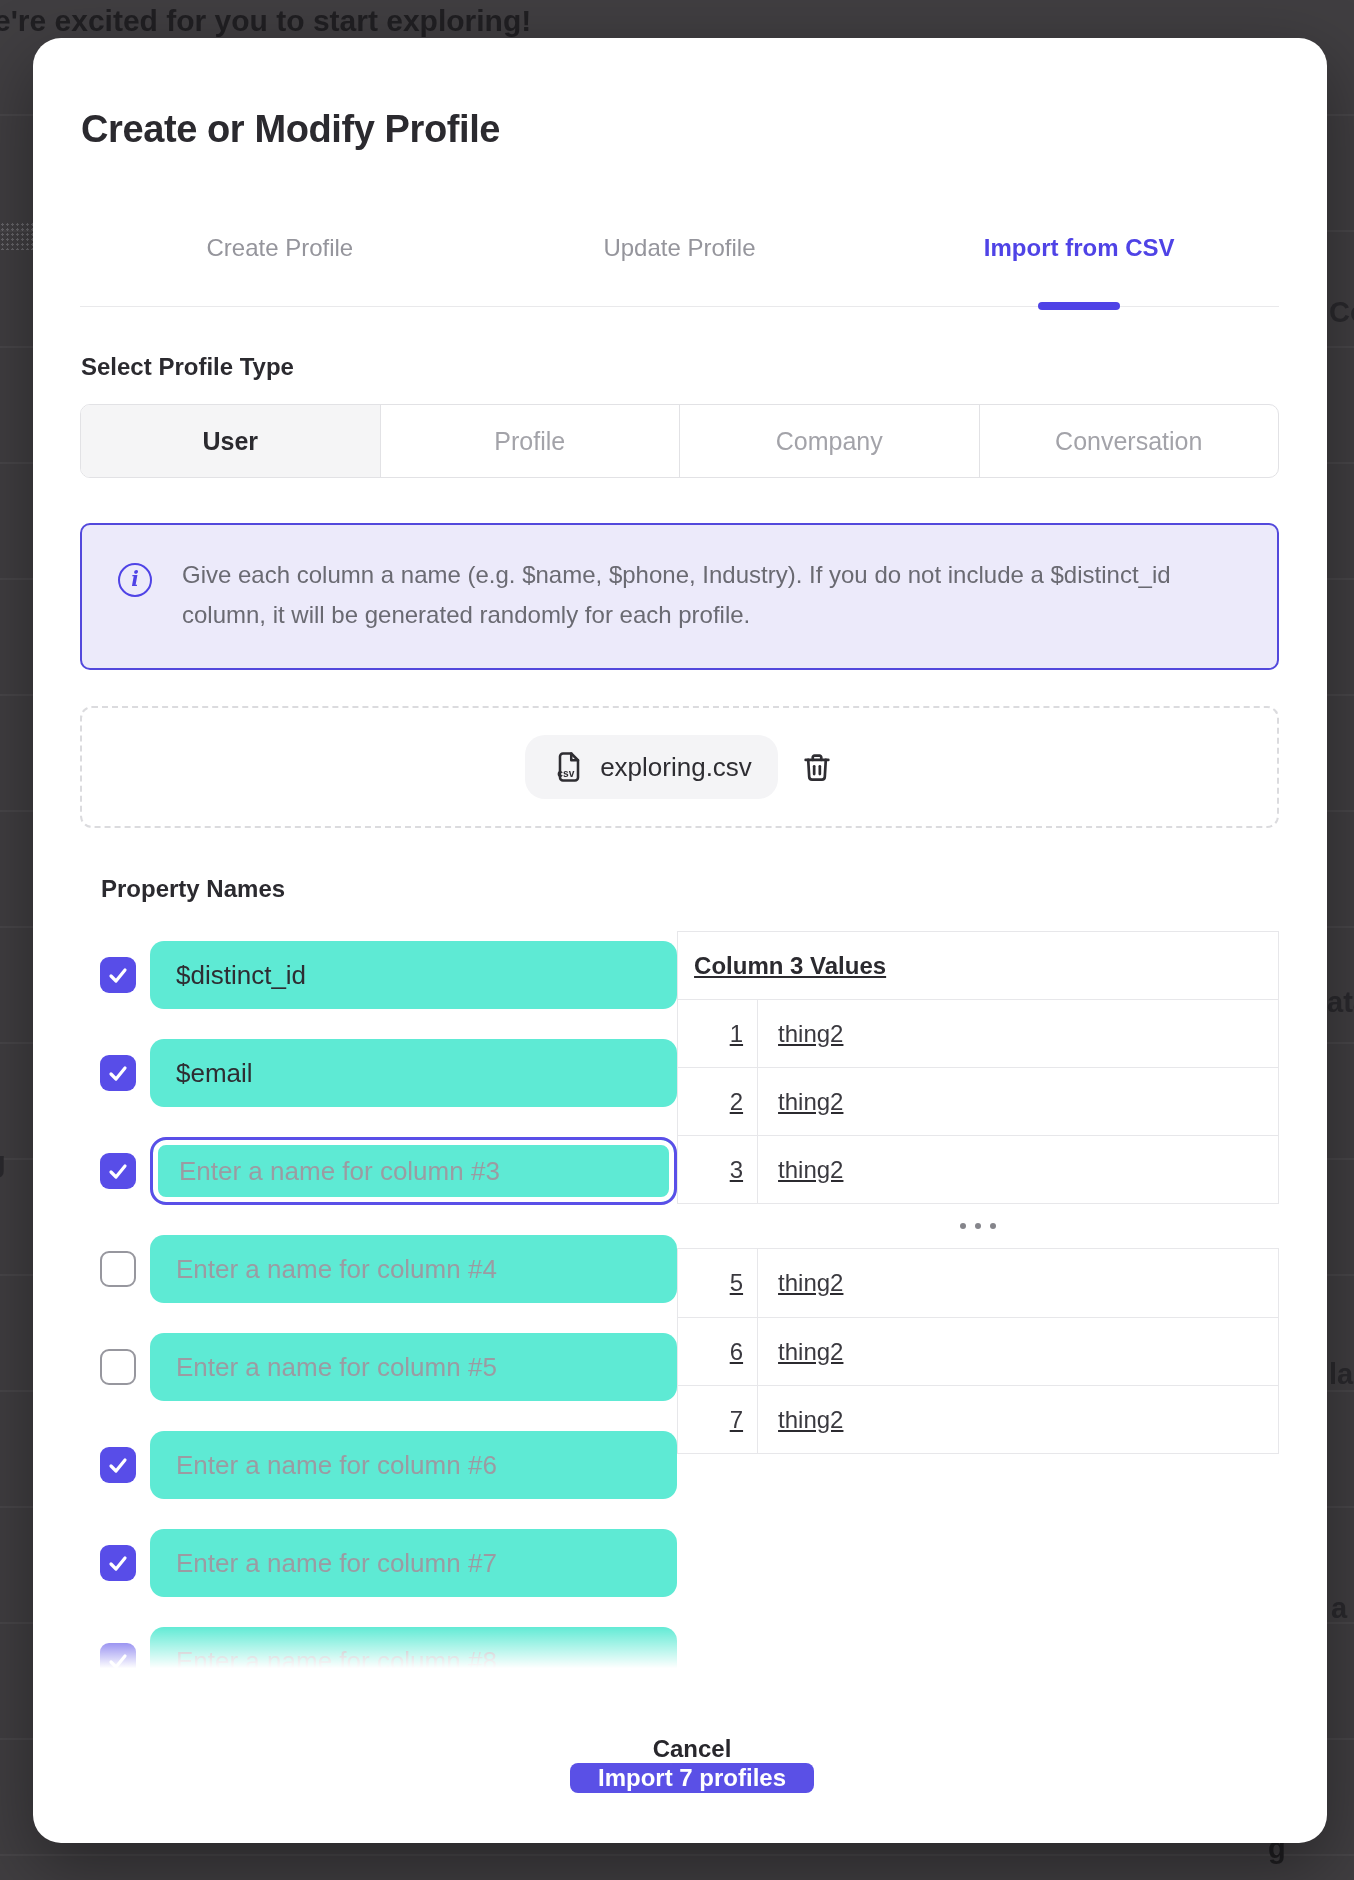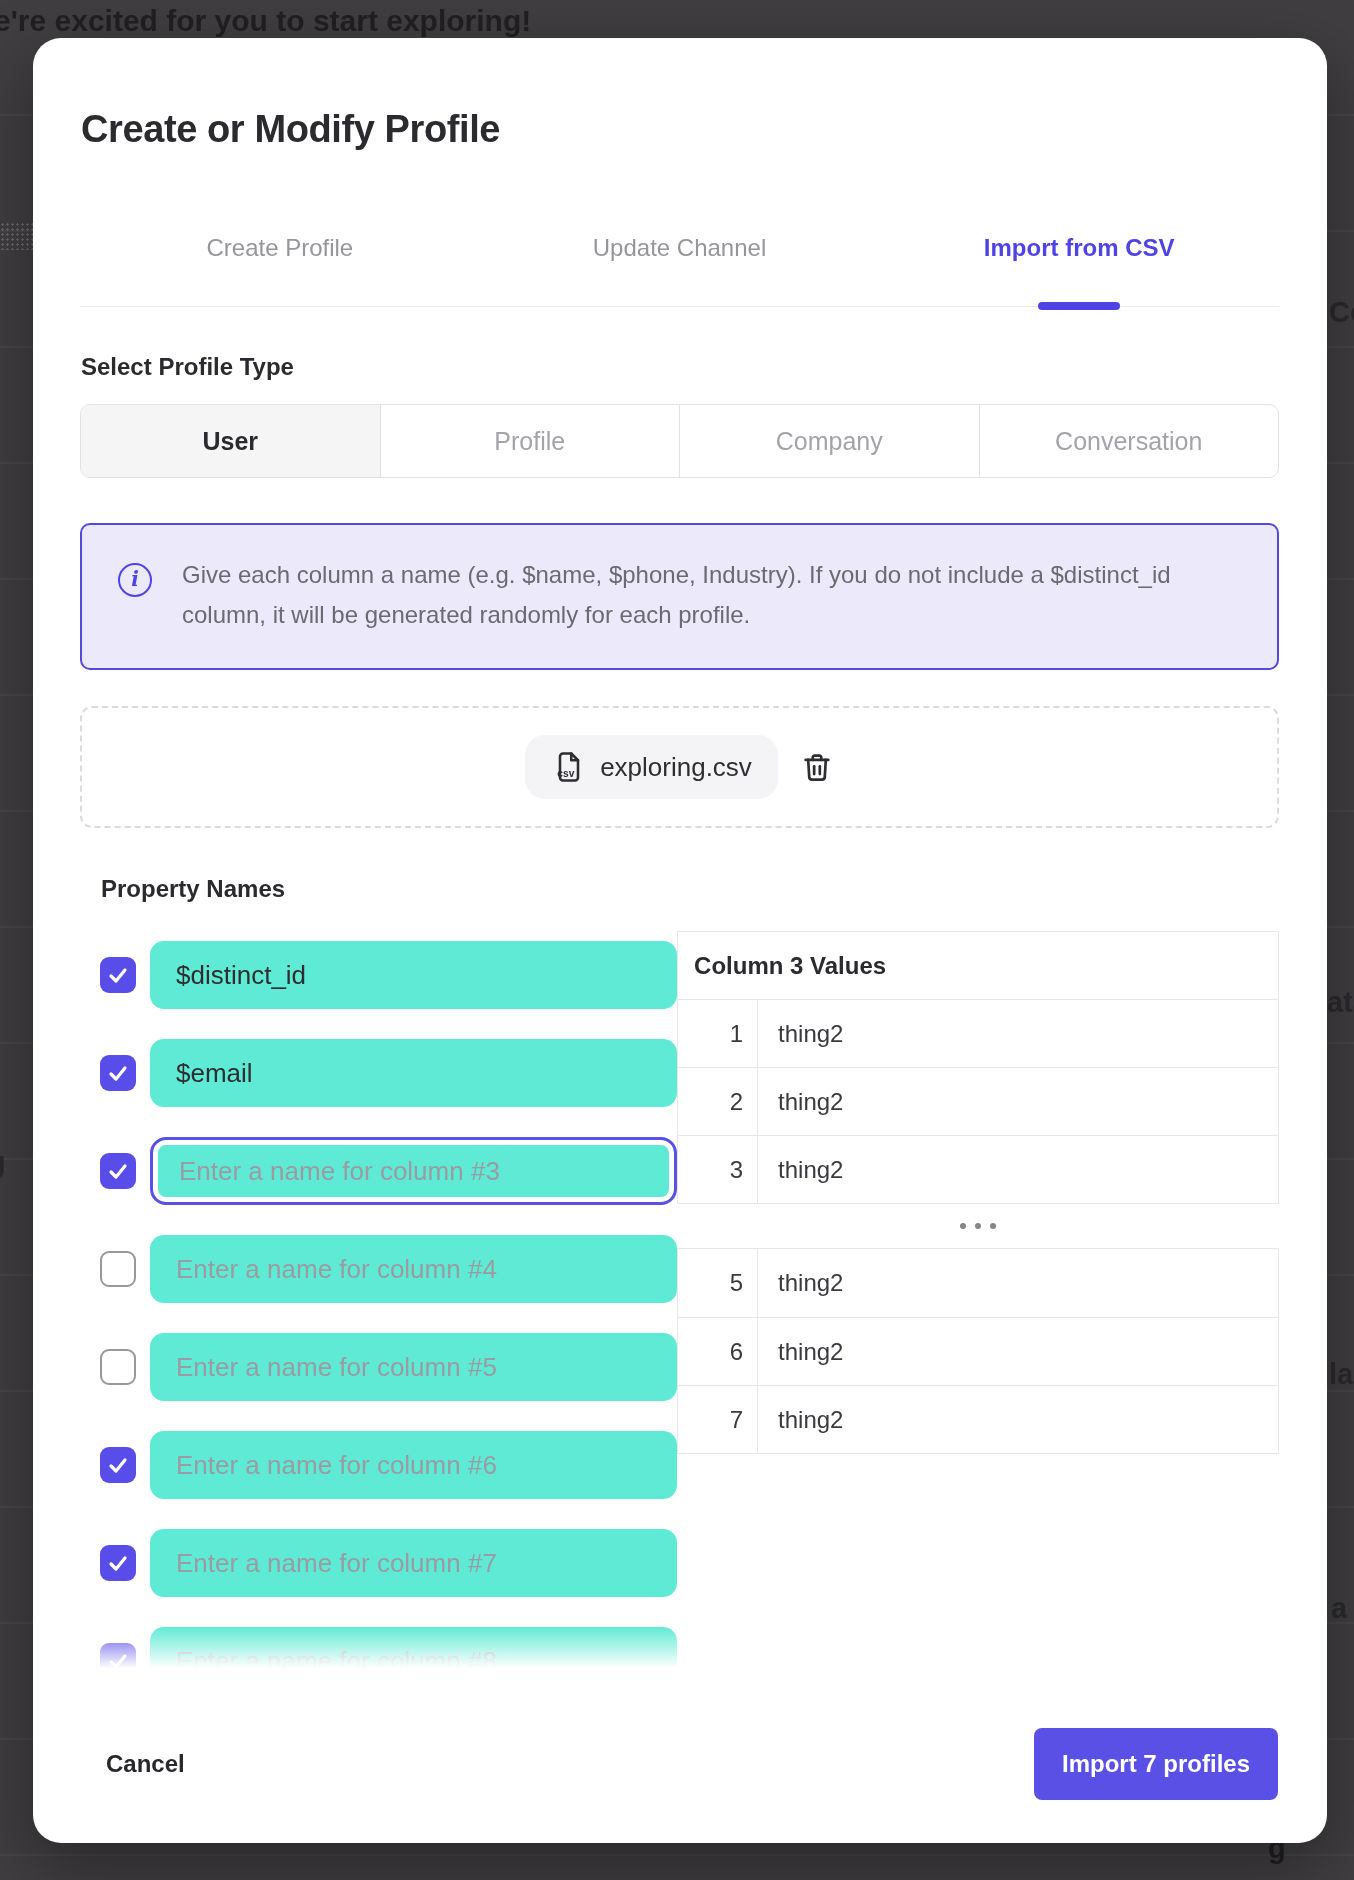--- a/index.html
+++ b/index.html
@@ -134,38 +134,39 @@
     border: 3px solid #5A4FE8; border-radius: 16px;
     box-shadow: inset 0 0 0 5px #fff;
   }
   .fade {
     position: absolute; left: 0; right: 0; bottom: 0; height: 46px;
     background: linear-gradient(to bottom, rgba(255,255,255,0), #fff 92%);
     pointer-events: none;
   }
 
   
-  .vcol { margin-left: auto; width: 618px; }
+  .vcol { margin-left: auto; width: 618px; text-decoration: underline; }
   .vtable { border: 1px solid #E7E7EA; background: #fff; }
   .vhead { height: 67px; display: flex; align-items: center; padding: 0 16px; font-size: 24px; font-weight: 700; color: #2B2A2F; }
   .vrow { display: flex; height: 68px; border-top: 1px solid #E7E7EA; }
   .vtable.second .vrow:first-child { border-top: none; }
   .vnum {
     width: 80px; display: flex; align-items: center; justify-content: flex-end;
     padding-right: 14px; border-right: 1px solid #E7E7EA; font-size: 24px; color: #3A393F;
   }
   .vval { flex: 1; display: flex; align-items: center; padding-left: 20px; font-size: 24px; color: #3A393F; }
   .vdots { height: 44px; display: flex; align-items: center; justify-content: center; gap: 9px; }
   .vdots i { width: 6px; height: 6px; border-radius: 50%; background: #85858B; }
 
   
   .footer {
     position: absolute; left: 0; right: 0; top: 1697px; height: 58px;
-    display: flex; align-items: center; justify-content: space-between;
+    display: flex; align-items: center; justify-content: flex-end;
     padding: 0 49px 0 73px;
+    flex-direction: column;
   }
   .cancel-btn { font-size: 24px; font-weight: 700; color: #28272C; cursor: pointer; background: none; border: none; font-family: inherit; }
   .import-btn {
     height: 72px; padding: 0 28px; border: none; border-radius: 8px;
     background: #5A50E6; color: #fff; font-size: 24px; font-weight: 700;
     font-family: "Liberation Sans", sans-serif; cursor: pointer;
   }
 </style>
 </head>
 <body>
@@ -178,21 +179,21 @@
 <div class="bg-frag" id="frag-a">a</div>
 <div class="bg-frag" id="frag-br">g</div>
 <div class="bg-frag" id="frag-left">g</div>
 
 <div class="modal">
 
   <h1 class="m-title">Create or Modify Profile</h1>
 
   <div class="tabs">
     <div class="tab"><span>Create Profile</span></div>
-    <div class="tab"><span>Update Channel</span></div>
+    <div class="tab"><span>Update Profile</span></div>
     <div class="tab active"><span>Import from CSV</span></div>
   </div>
 
   <div class="select-label">Select Profile Type</div>
 
   <div class="segmented">
     <div class="segment active">User</div>
     <div class="segment">Profile</div>
     <div class="segment">Company</div>
     <div class="segment">Conversation</div>

